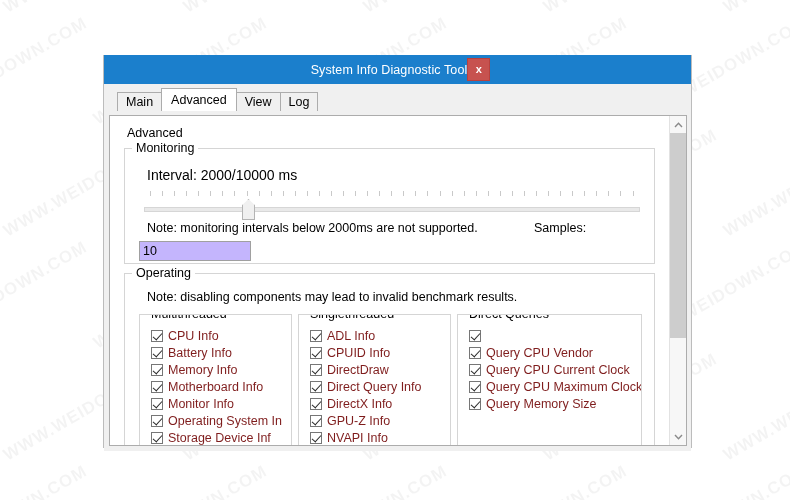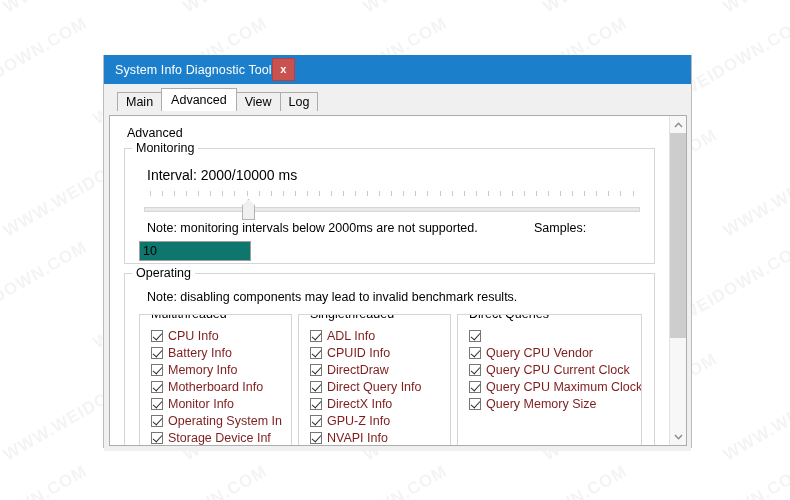--- a/index.html
+++ b/index.html
@@ -45,21 +45,21 @@
     box-shadow: 0 0 0 0 transparent;
   }
 
   
   #title-bar {
     position: relative;
     height: 29px;
     background: #1b7fcc;
     display: flex;
     align-items: center;
-    justify-content: flex-start;
+    justify-content: center;
   }
   #title-text {
     color: #ffffff;
     font-size: 12.5px;
     padding-left: 11px;
     letter-spacing: .1px;
     white-space: nowrap;
   }
   #close-button {
     width: 23px; height: 23px;
@@ -216,21 +216,21 @@
   #samples-label {
     position: absolute;
     left: 409px; top: 72px;
     font-size: 12.5px; color: #000;
   }
   #samples-input {
     position: absolute;
     left: 14px; top: 92px;
     width: 112px; height: 20px;
     border: 1px solid #a0a0a0;
-    background: #0f766e;
+    background: #c4b5fd;
     font-family: "Liberation Sans", sans-serif;
     font-size: 12.5px;
     color: #000;
     padding: 0 3px;
     outline: none;
   }
 
   #note-components {
     position: absolute;
     left: 22px; top: 16px;

